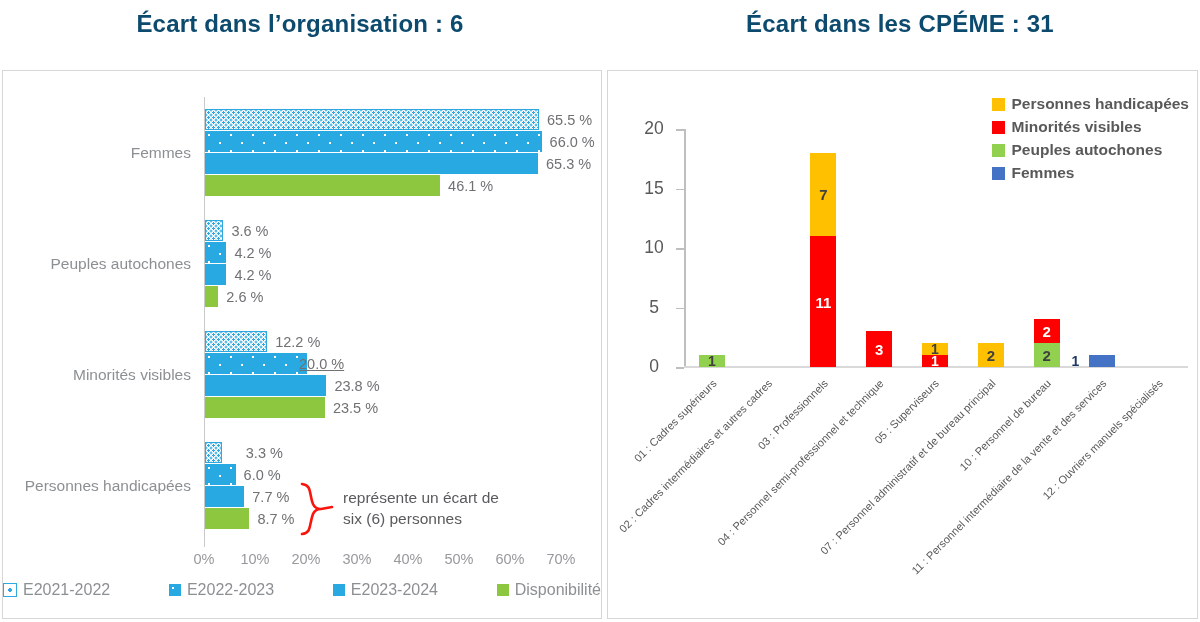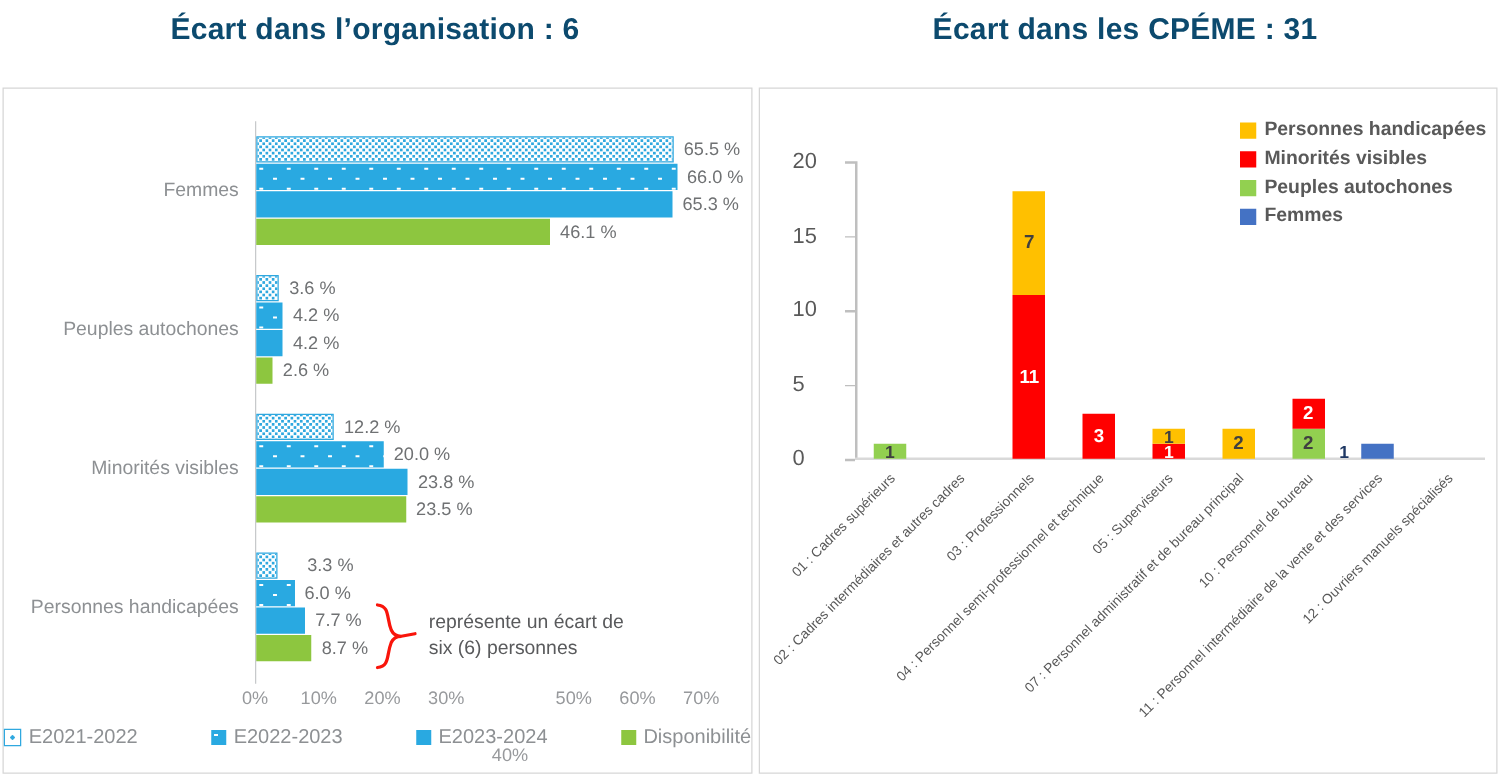--- a/index.html
+++ b/index.html
@@ -38,21 +38,21 @@
   .lg-sw{width:12px;height:12px;display:inline-block;}
   .lg-sw.pat-dense{background-image:radial-gradient(#2fa8df 1.6px,transparent 1.8px);
     background-size:10px 10px;background-position:center center;}
   #l-annot{position:absolute;left:340px;top:416px;font-size:15.5px;line-height:21px;color:#595a5c;}
   #l-brace{position:absolute;left:296px;top:410px;}
 
   
   #r-yaxis{position:absolute;left:76px;top:58px;width:1.5px;height:238px;background:#bfbfbf;}
   #r-baseline{position:absolute;left:76px;top:295px;width:504px;height:2px;background:#d9d9d9;}
   .r-ytick-mark{position:absolute;left:68px;width:8px;height:1.5px;background:#bfbfbf;}
-  .r-ytick-label{position:absolute;left:26px;width:40px;text-align:left;
+  .r-ytick-label{position:absolute;left:26px;width:40px;text-align:center;
                  font-size:17.5px;color:#595959;}
   #r-plot{position:absolute;left:76px;top:58px;width:502px;height:238px;display:flex;}
   .r-slot{position:relative;flex:1;}
   .r-stack{position:absolute;left:50%;bottom:0;transform:translateX(-50%);width:26px;
            display:flex;flex-direction:column-reverse;}
   .r-seg{position:relative;width:26px;}
   .r-seglab{position:absolute;left:0;right:0;top:50%;transform:translateY(-50%);
             text-align:center;font-weight:bold;font-size:15px;overflow:visible;}
   .r-seglab.offset-left{left:-27px;right:auto;width:26px;}
   .r-xlab{position:absolute;width:0;height:0;}
@@ -116,21 +116,21 @@
         </div>
         <div class="l-group" style="top: 248px;">
           <div class="l-cat">Minorités visibles</div>
           <div class="l-bars">
             <div class="l-row">
               <div class="l-bar pat-dense" style="width: 62.2px;"></div>
               <div class="l-val" style="left: 70.2px;">12.2 %</div>
             </div>
             <div class="l-row">
               <div class="l-bar pat-sparse" style="width: 102px;"></div>
-              <div class="l-val" style="left: 110px;">20.0 %</div>
+              <div class="l-val" style="left: 94px; text-decoration: underline;">20.0 %</div>
             </div>
             <div class="l-row">
               <div class="l-bar pat-solid-blue" style="width: 121.4px;"></div>
               <div class="l-val" style="left: 129.4px; text-align: right;">23.8 %</div>
             </div>
             <div class="l-row">
               <div class="l-bar pat-solid-green" style="width: 119.9px;"></div>
               <div class="l-val" style="left: 127.9px;">23.5 %</div>
             </div>
           </div>
@@ -155,21 +155,21 @@
               <div class="l-val" style="left: 52.4px;">8.7 %</div>
             </div>
           </div>
         </div>
       </div>
     <div id="l-ticks">
         <div class="l-tick" style="left: 179px;">0%</div>
         <div class="l-tick" style="left: 230px;">10%</div>
         <div class="l-tick" style="left: 281px;">20%</div>
         <div class="l-tick" style="left: 332px;">30%</div>
-        <div class="l-tick" style="left: 383px; margin-top: 46px;">40%</div>
+        <div class="l-tick" style="left: 383px;">40%</div>
         <div class="l-tick" style="left: 434px;">50%</div>
         <div class="l-tick" style="left: 485px;">60%</div>
         <div class="l-tick" style="left: 536px;">70%</div>
       </div>
     <div id="l-legend">
         <div class="lg-item">
           <div class="lg-sw pat-dense"></div>
           <div style="display: inline;">E2021-2022</div>
         </div>
         <div class="lg-item">

